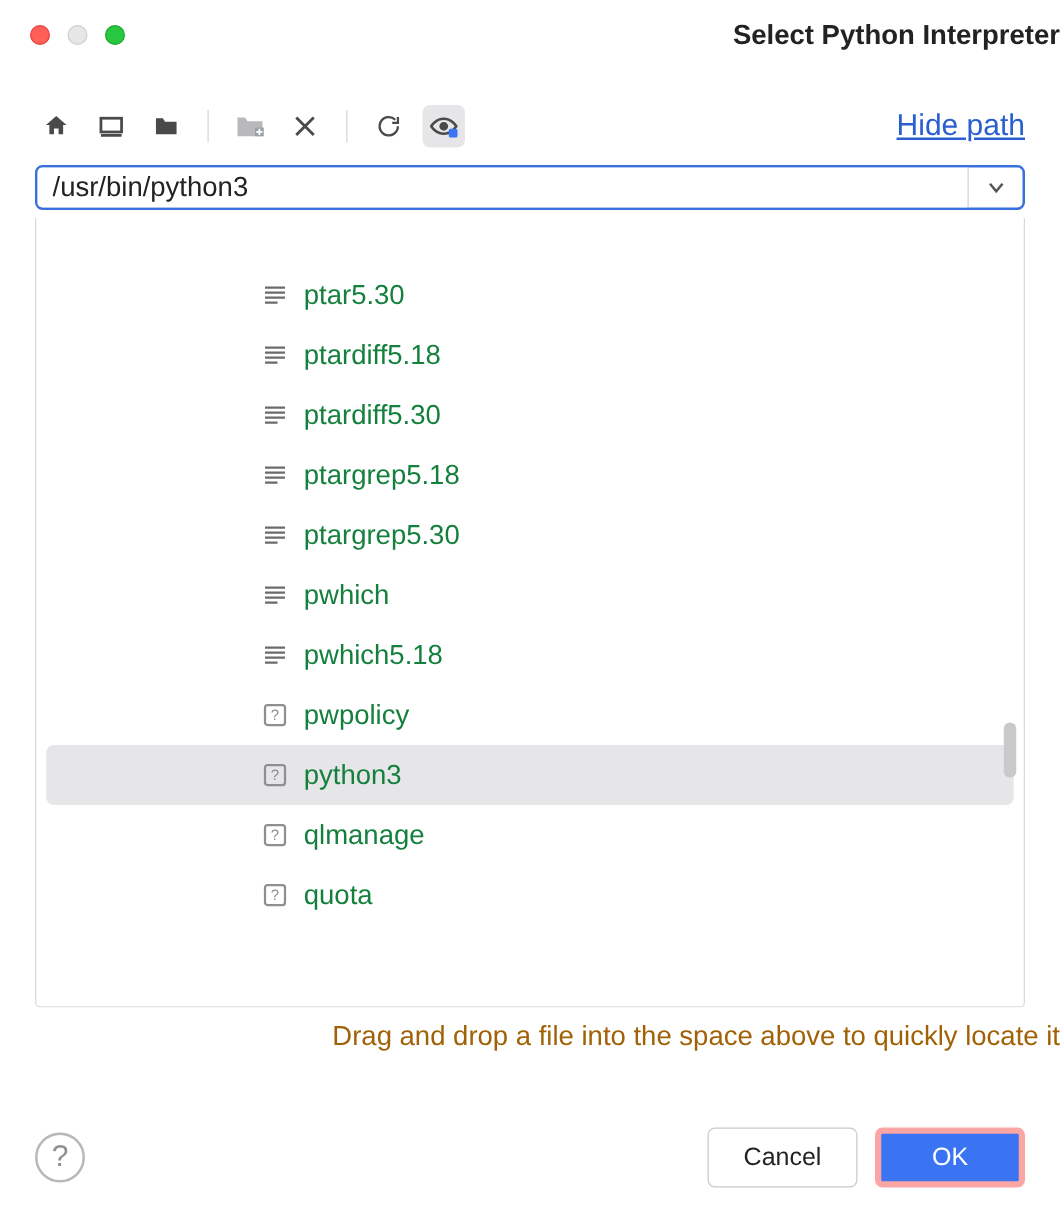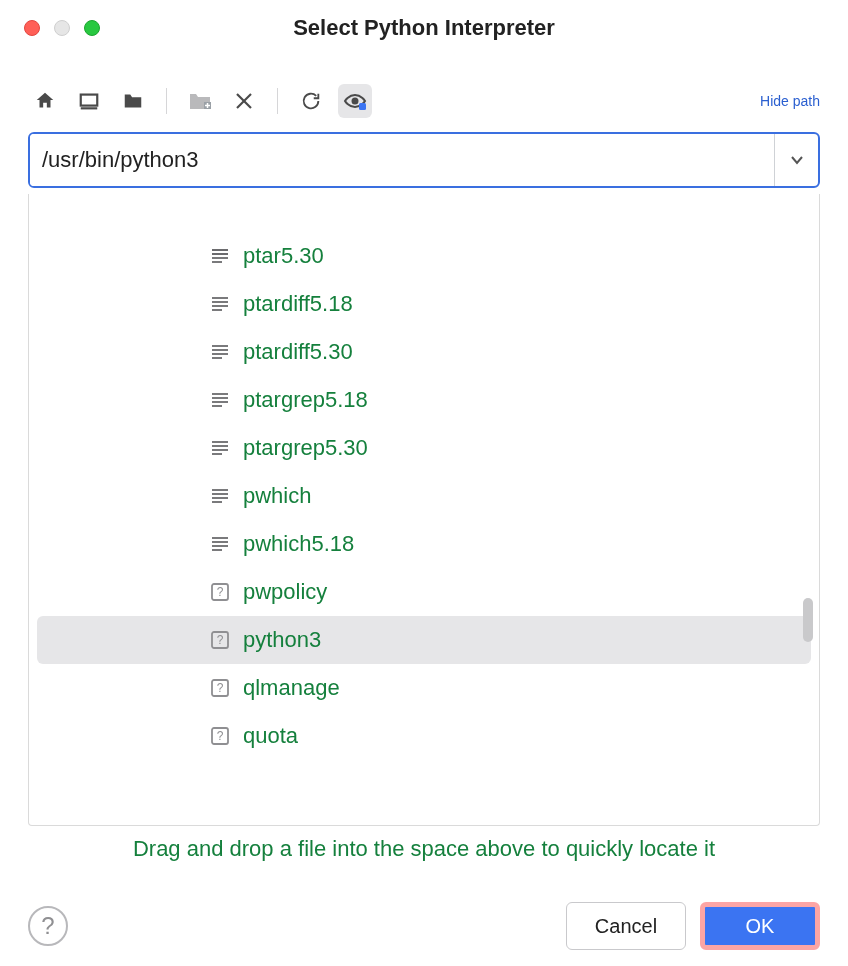--- a/index.html
+++ b/index.html
@@ -28,53 +28,53 @@
   }
   .tl-btn {
     width:16px; height:16px; border-radius:50%;
   }
   .tl-red { background:#ff5f57; border:1px solid #e24640;}
   .tl-gray { background:#e6e6e6; border:1px solid #cfcfcf;}
   .tl-green { background:#28c840; border:1px solid #1ca52f;}
   .title {
     position:absolute;
     left:0; right:0;
-    text-align:center;
+    text-align:right;
     font-size:22px;
     font-weight:600;
     color:#222;
     pointer-events:none;
   }
   .toolbar-row {
     display:flex;
     align-items:center;
     padding: 28px 28px 8px 28px;
   }
   .tb-icons { display:flex; align-items:center; gap:10px; }
   .tb-btn {
     width:34px; height:34px;
     display:flex; align-items:center; justify-content:center;
     border-radius:6px;
     color:#4a4a4a;
   }
   .tb-btn.active { background:#e6e6e8; }
   .tb-sep { width:1px; height:26px; background:#d6d6d8; margin:0 6px; }
   .spacer { flex:1; }
-  .hide-path { color:#2a5fd0; font-size:14px; cursor:pointer; }
+  .hide-path { color:#2a5fd0; font-size:24px; cursor:pointer;text-decoration:underline; }
   .path-row {
     padding: 6px 28px 0 28px;
     display:flex;
   }
   .path-field-wrap {
     flex:1;
     display:flex;
     border:2px solid #3a6fe0;
     border-radius:6px;
     overflow:hidden;
-    height:56px;
+    height:36px;
   }
   .path-input {
     flex:1;
     border:none;
     outline:none;
     font-size:22px;
     padding:0 12px;
     color:#222;
     background:#fff;
   }
@@ -112,23 +112,23 @@
   .file-item.selected { background:#e6e6e8; border-radius:6px; margin:0 8px; padding-left:172px;}
   .file-icon { width:22px; height:22px; flex:0 0 22px; display:flex; align-items:center; justify-content:center;}
   .scrollbar-thumb {
     position:absolute;
     right:6px;
     width:10px;
     border-radius:6px;
     background:#c9c9cb;
   }
   .drag-hint {
-    text-align:center;
+    text-align:right;
     font-size:22px;
-    color:#15803d;
+    color:#a16207;
     padding: 10px 0 0 0;
   }
   .footer {
     position:absolute;
     left:0; right:0;
     bottom:16px;
     display:flex;
     align-items:center;
     padding: 0 28px;
     gap:14px;

